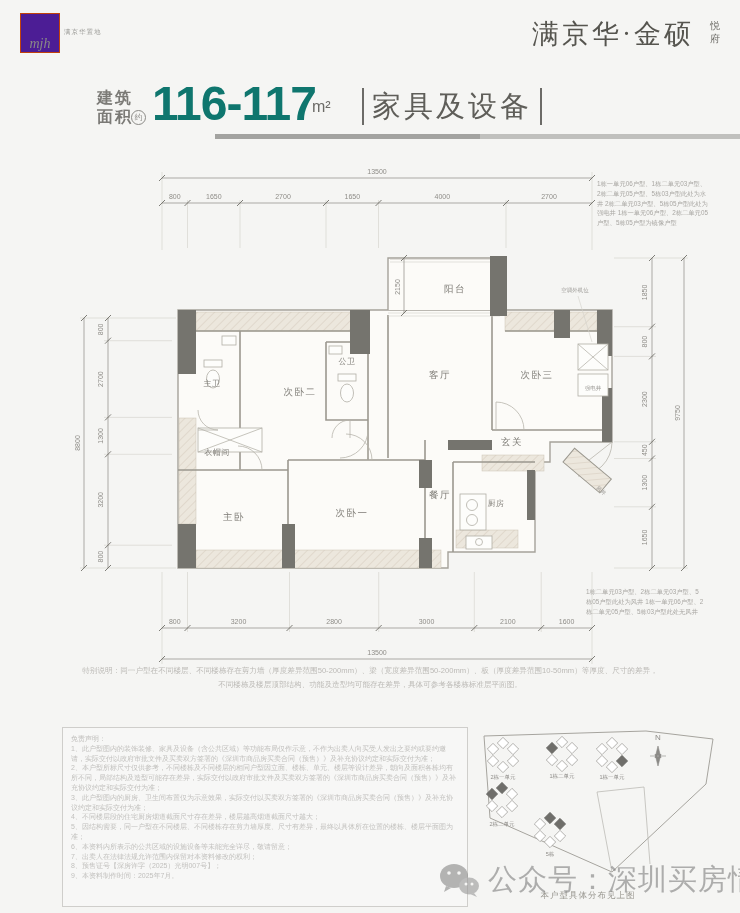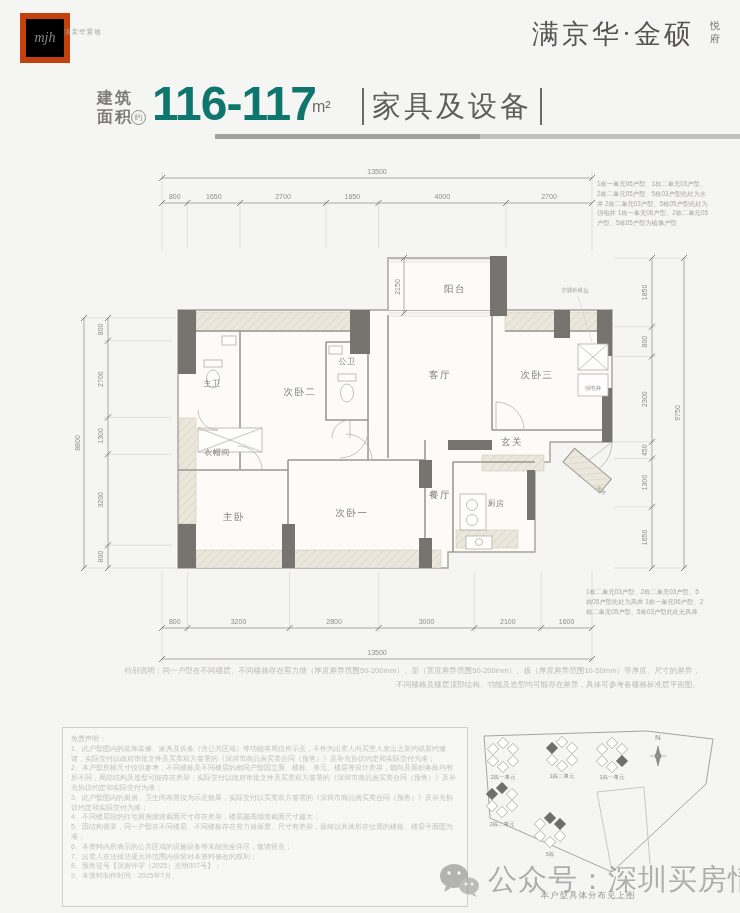--- a/index.html
+++ b/index.html
@@ -1,21 +1,21 @@
 <!DOCTYPE html>
 <html><head>
 <meta charset="utf-8">
 <style>
   html,body{margin:0;padding:0;}
   body{width:740px;height:913px;position:relative;background:#f5f5f3;overflow:hidden;
        font-family:"Liberation Sans",sans-serif;color:#6f6e6a;}
   
-  .logo-box{position:absolute;left:20px;top:13px;width:38px;height:38px;border:6px solid #c2410c;
-            display:flex;align-items:center;justify-content:center;
-            font-family:"Liberation Serif",serif;font-style:italic;font-size:14px;color:#8a8a86;background:#000000;}
+  .logo-box{position:absolute;left:20px;top:13px;width:38px;height:38px;border:1px solid #c2410c;
+            display:flex;align-items:flex-end;justify-content:center;
+            font-family:"Liberation Serif",serif;font-style:italic;font-size:14px;color:#8a8a86;background:#4c1d95;}
   .logo-cap{position:absolute;left:64px;top:28px;font-size:6.5px;color:#9a9a96;letter-spacing:1px;}
   .brand{position:absolute;right:46px;top:16px;font-family:"Liberation Serif",serif;
          font-size:27px;color:#56554f;letter-spacing:3px;}
   .brand-sub{position:absolute;right:18px;top:20px;width:14px;font-size:10px;color:#6e6d68;
              line-height:1.25;text-align:center;font-family:"Liberation Serif",serif;}
   
   .t-area{position:absolute;left:97px;top:90px;font-size:16px;line-height:1.2;color:#7b7a76;letter-spacing:2px;font-weight:bold;font-family:Liberation Mono, monospace;}
   .t-approx{position:absolute;left:131px;top:110px;width:13px;height:13px;border:1px solid #8b8a86;border-radius:50%;
             font-size:8px;color:#8b8a86;display:flex;align-items:center;justify-content:center;}
   .t-num{position:absolute;left:152px;top:76px;font-size:48px;font-weight:bold;color:#0f766e;letter-spacing:-1px;}
@@ -33,21 +33,21 @@
   .extline{stroke:#d2d0ca;stroke-width:.6;fill:none;}
   .tick{stroke:#6f6e68;stroke-width:.9;fill:none;}
   .wallthin{stroke:#9b988f;stroke-width:1.6;fill:none;}
   .wallout{stroke:#a5a29a;stroke-width:1.4;fill:#fcfbf8;}
   .pier{fill:#75746e;}
   .fix{stroke:#b1aea6;stroke-width:.8;fill:#fdfdfb;}
   .arc{stroke:#b8b5ac;stroke-width:.8;fill:none;}
   
   .note-tr{position:absolute;left:597px;top:179px;width:112px;font-size:6.3px;line-height:1.55;color:#a9a7a3;}
   .note-br{position:absolute;left:586px;top:587px;width:118px;font-size:6.3px;line-height:1.55;color:#a9a7a3;}
-  .special{position:absolute;left:40px;top:664px;width:660px;text-align:right;
+  .special{position:absolute;left:40px;top:664px;width:660px;text-align:center;
            font-size:7.6px;line-height:1.9;color:#bcbab6;}
   
   .disc{position:absolute;left:62px;top:727px;width:388px;height:166px;border:1px solid #cfcecb;
         padding:6px 8px;font-size:7px;line-height:1.4;color:#c2c1be;background:rgba(255,255,255,.25);}
   .disc div{margin:0;}
   
   .siteplan{position:absolute;left:460px;top:722px;}
   .sp-label{font-size:5.5px;fill:#8f8d89;font-family:"Liberation Sans",sans-serif;}
   .sp-cap{font-size:8.5px;fill:#98968f;letter-spacing:1px;font-family:"Liberation Sans",sans-serif;}
   .sp-bldg{stroke:#9a9894;stroke-width:.7;fill:#ffffff;}

